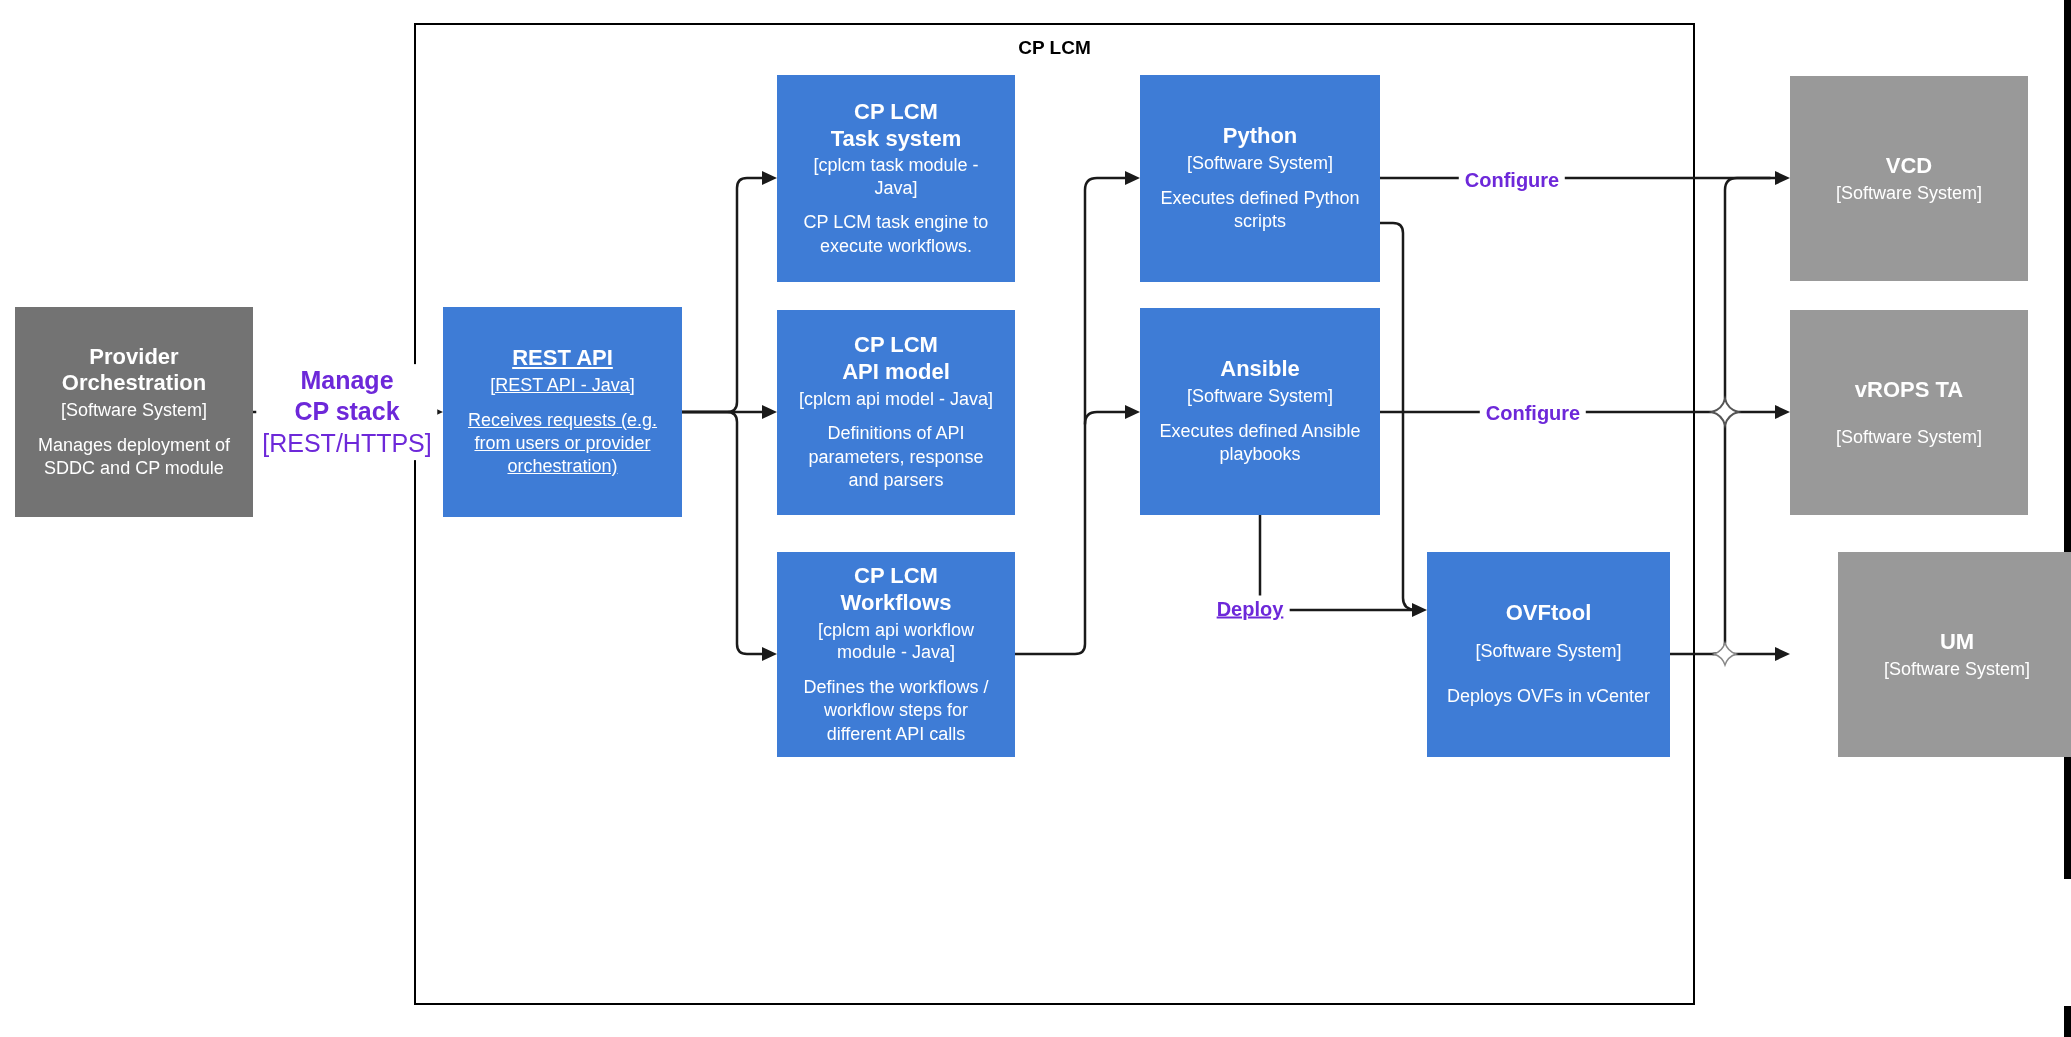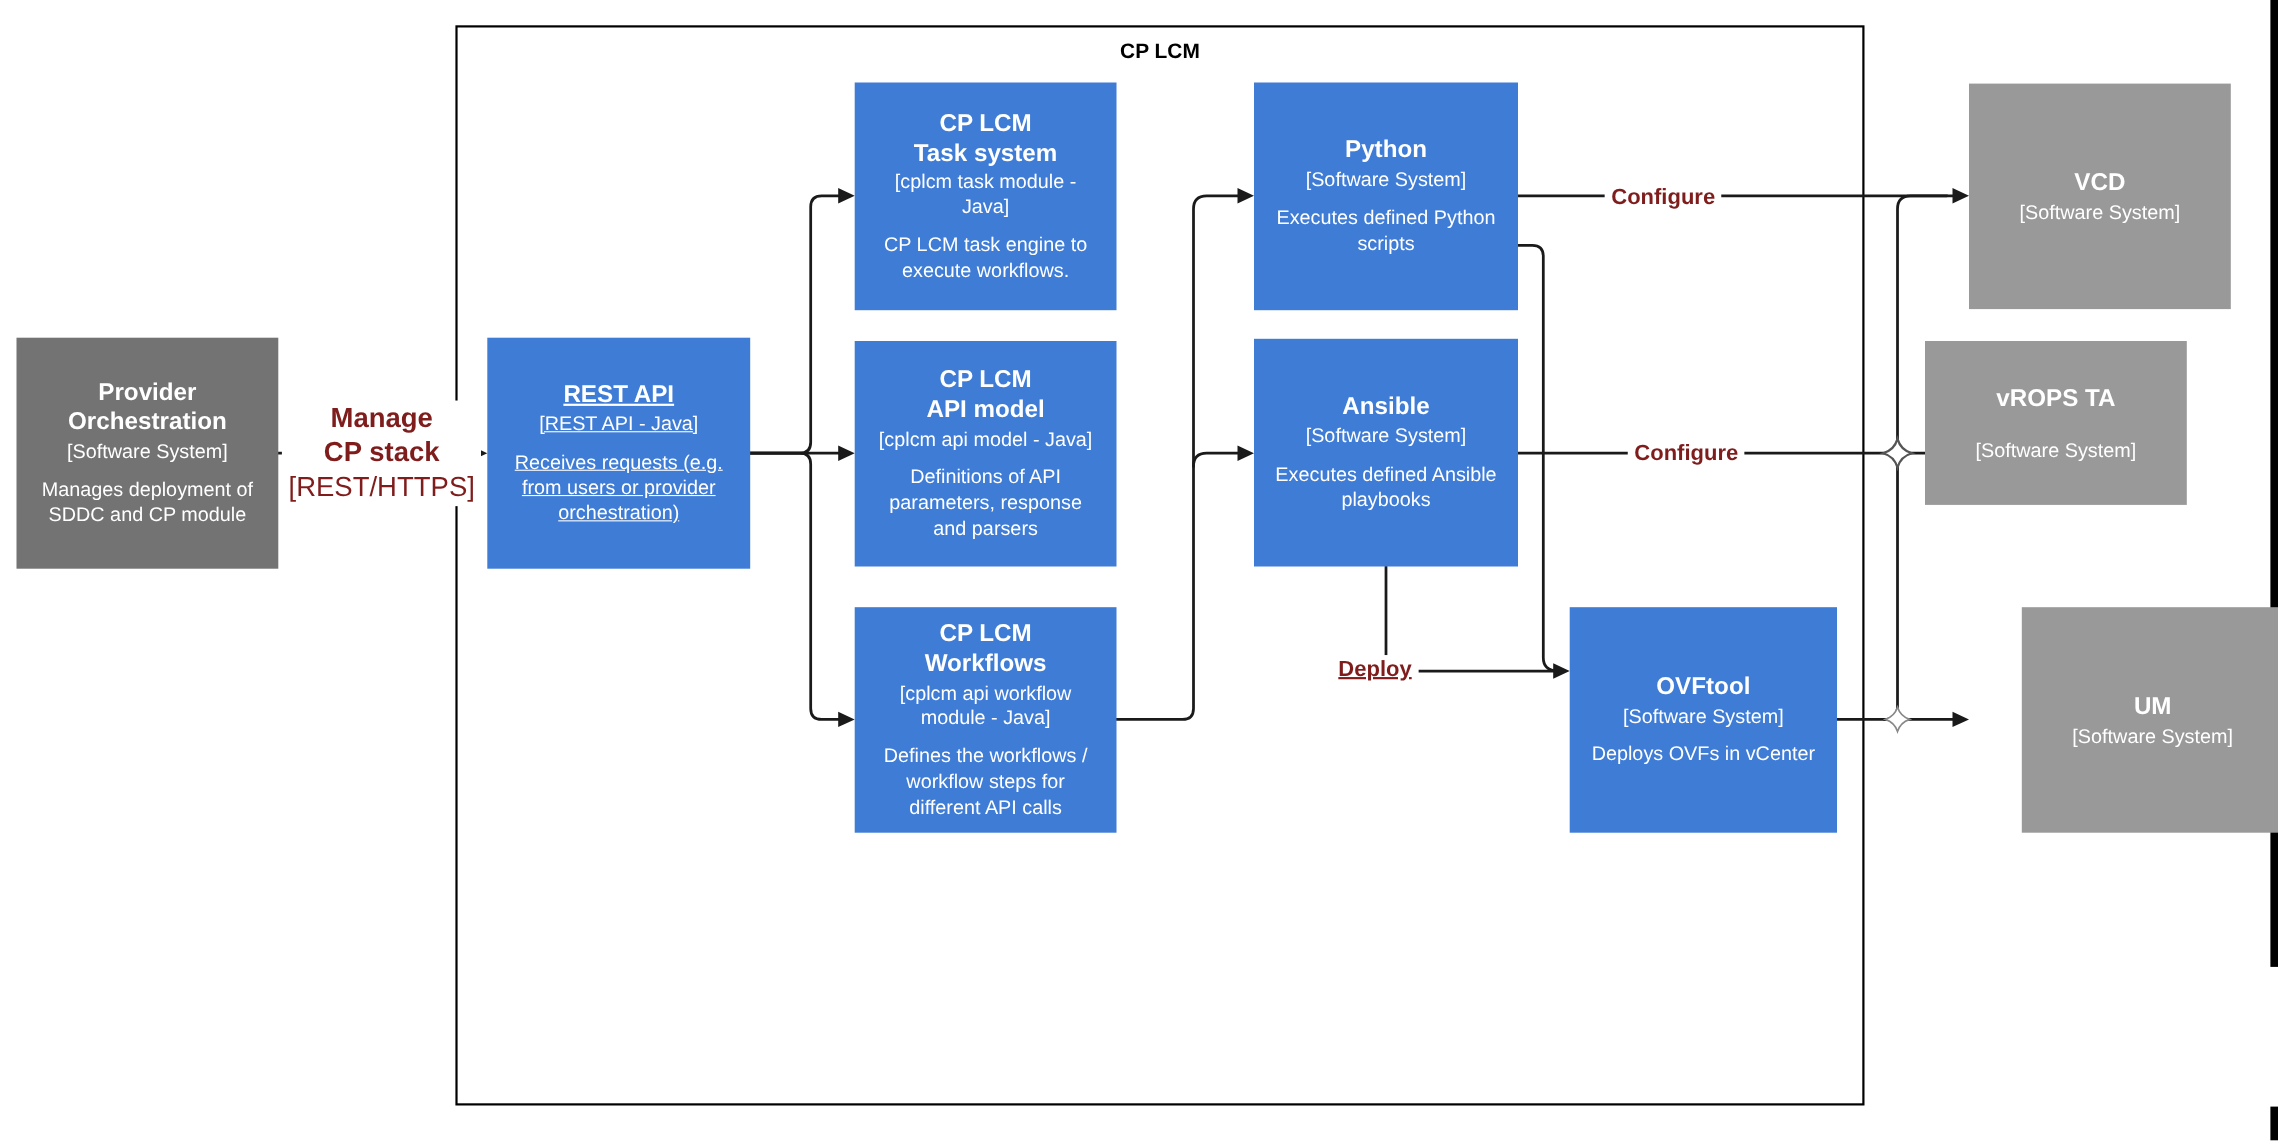--- a/index.html
+++ b/index.html
@@ -9,21 +9,21 @@
   .boundary-label{position:absolute;top:12px;left:0;width:100%;text-align:center;font-weight:bold;font-size:19px;color:#000;}
   svg.edges{position:absolute;left:0;top:0;width:2071px;height:1037px;}
   .node{position:absolute;display:flex;flex-direction:column;align-items:center;justify-content:center;
         text-align:center;color:#ffffff;box-sizing:border-box;padding:10px 14px;}
   .node.blue{background:#3e7cd6;}
   .node.navy{background:#737373;}
   .node.gray{background:#999999;}
   .node .title{font-weight:bold;font-size:22px;line-height:1.22;}
   .node .subtitle{font-size:18px;line-height:1.25;margin-top:2px;}
   .node .desc{font-size:18px;line-height:1.3;margin-top:12px;}
-  .edge-label{position:absolute;transform:translate(-50%,-50%);background:#ffffff;color:#7f1d1d;
+  .edge-label{position:absolute;transform:translate(-50%,-50%);background:#ffffff;color:#6d28d9;
               font-size:20px;font-weight:bold;padding:1px 6px;white-space:nowrap;text-align:center;line-height:1.25;}
   .edge-label .plain{font-weight:normal;}
   .edge-label.stacked{font-size:25px;}
 </style>
 </head>
 <body>
 
 <div class="stage">
 
   <div class="boundary">
@@ -109,32 +109,32 @@
     <div class="subtitle">[Software System]</div>
     <div class="desc">Executes defined Python scripts</div>
   </div>
 
   <div class="node blue" style="left:1140px;top:308px;width:240px;height:207px;">
     <div class="title">Ansible</div>
     <div class="subtitle">[Software System]</div>
     <div class="desc">Executes defined Ansible playbooks</div>
   </div>
 
-  <div class="node blue" style="left:1427px;top:552px;width:243px;height:205px;">
+  <div class="node blue" style="left:1427px;top:552px;width:243px;height:205px;gap:11px;">
     <div class="title">OVFtool</div>
     <div class="subtitle">[Software System]</div>
     <div class="desc">Deploys OVFs in vCenter</div>
   </div>
 
   <div class="node gray" style="left:1790px;top:76px;width:238px;height:205px;text-align:center;">
     <div class="title">VCD</div>
     <div class="subtitle">[Software System]</div>
   </div>
 
-  <div class="node gray" style="left:1750px;top:310px;width:238px;height:149px;gap:20px;">
+  <div class="node gray" style="left:1790px;top:310px;width:238px;height:205px;gap:20px;">
     <div class="title">vROPS TA</div>
     <div class="subtitle">[Software System]</div>
   </div>
 
   <div class="node gray" style="left:1790px;top:552px;width:238px;height:205px;margin-left:48px;">
     <div class="title">UM</div>
     <div class="subtitle">[Software System]</div>
   </div>
 
   <div class="edge-label stacked" style="left:347px;top:412px;">

